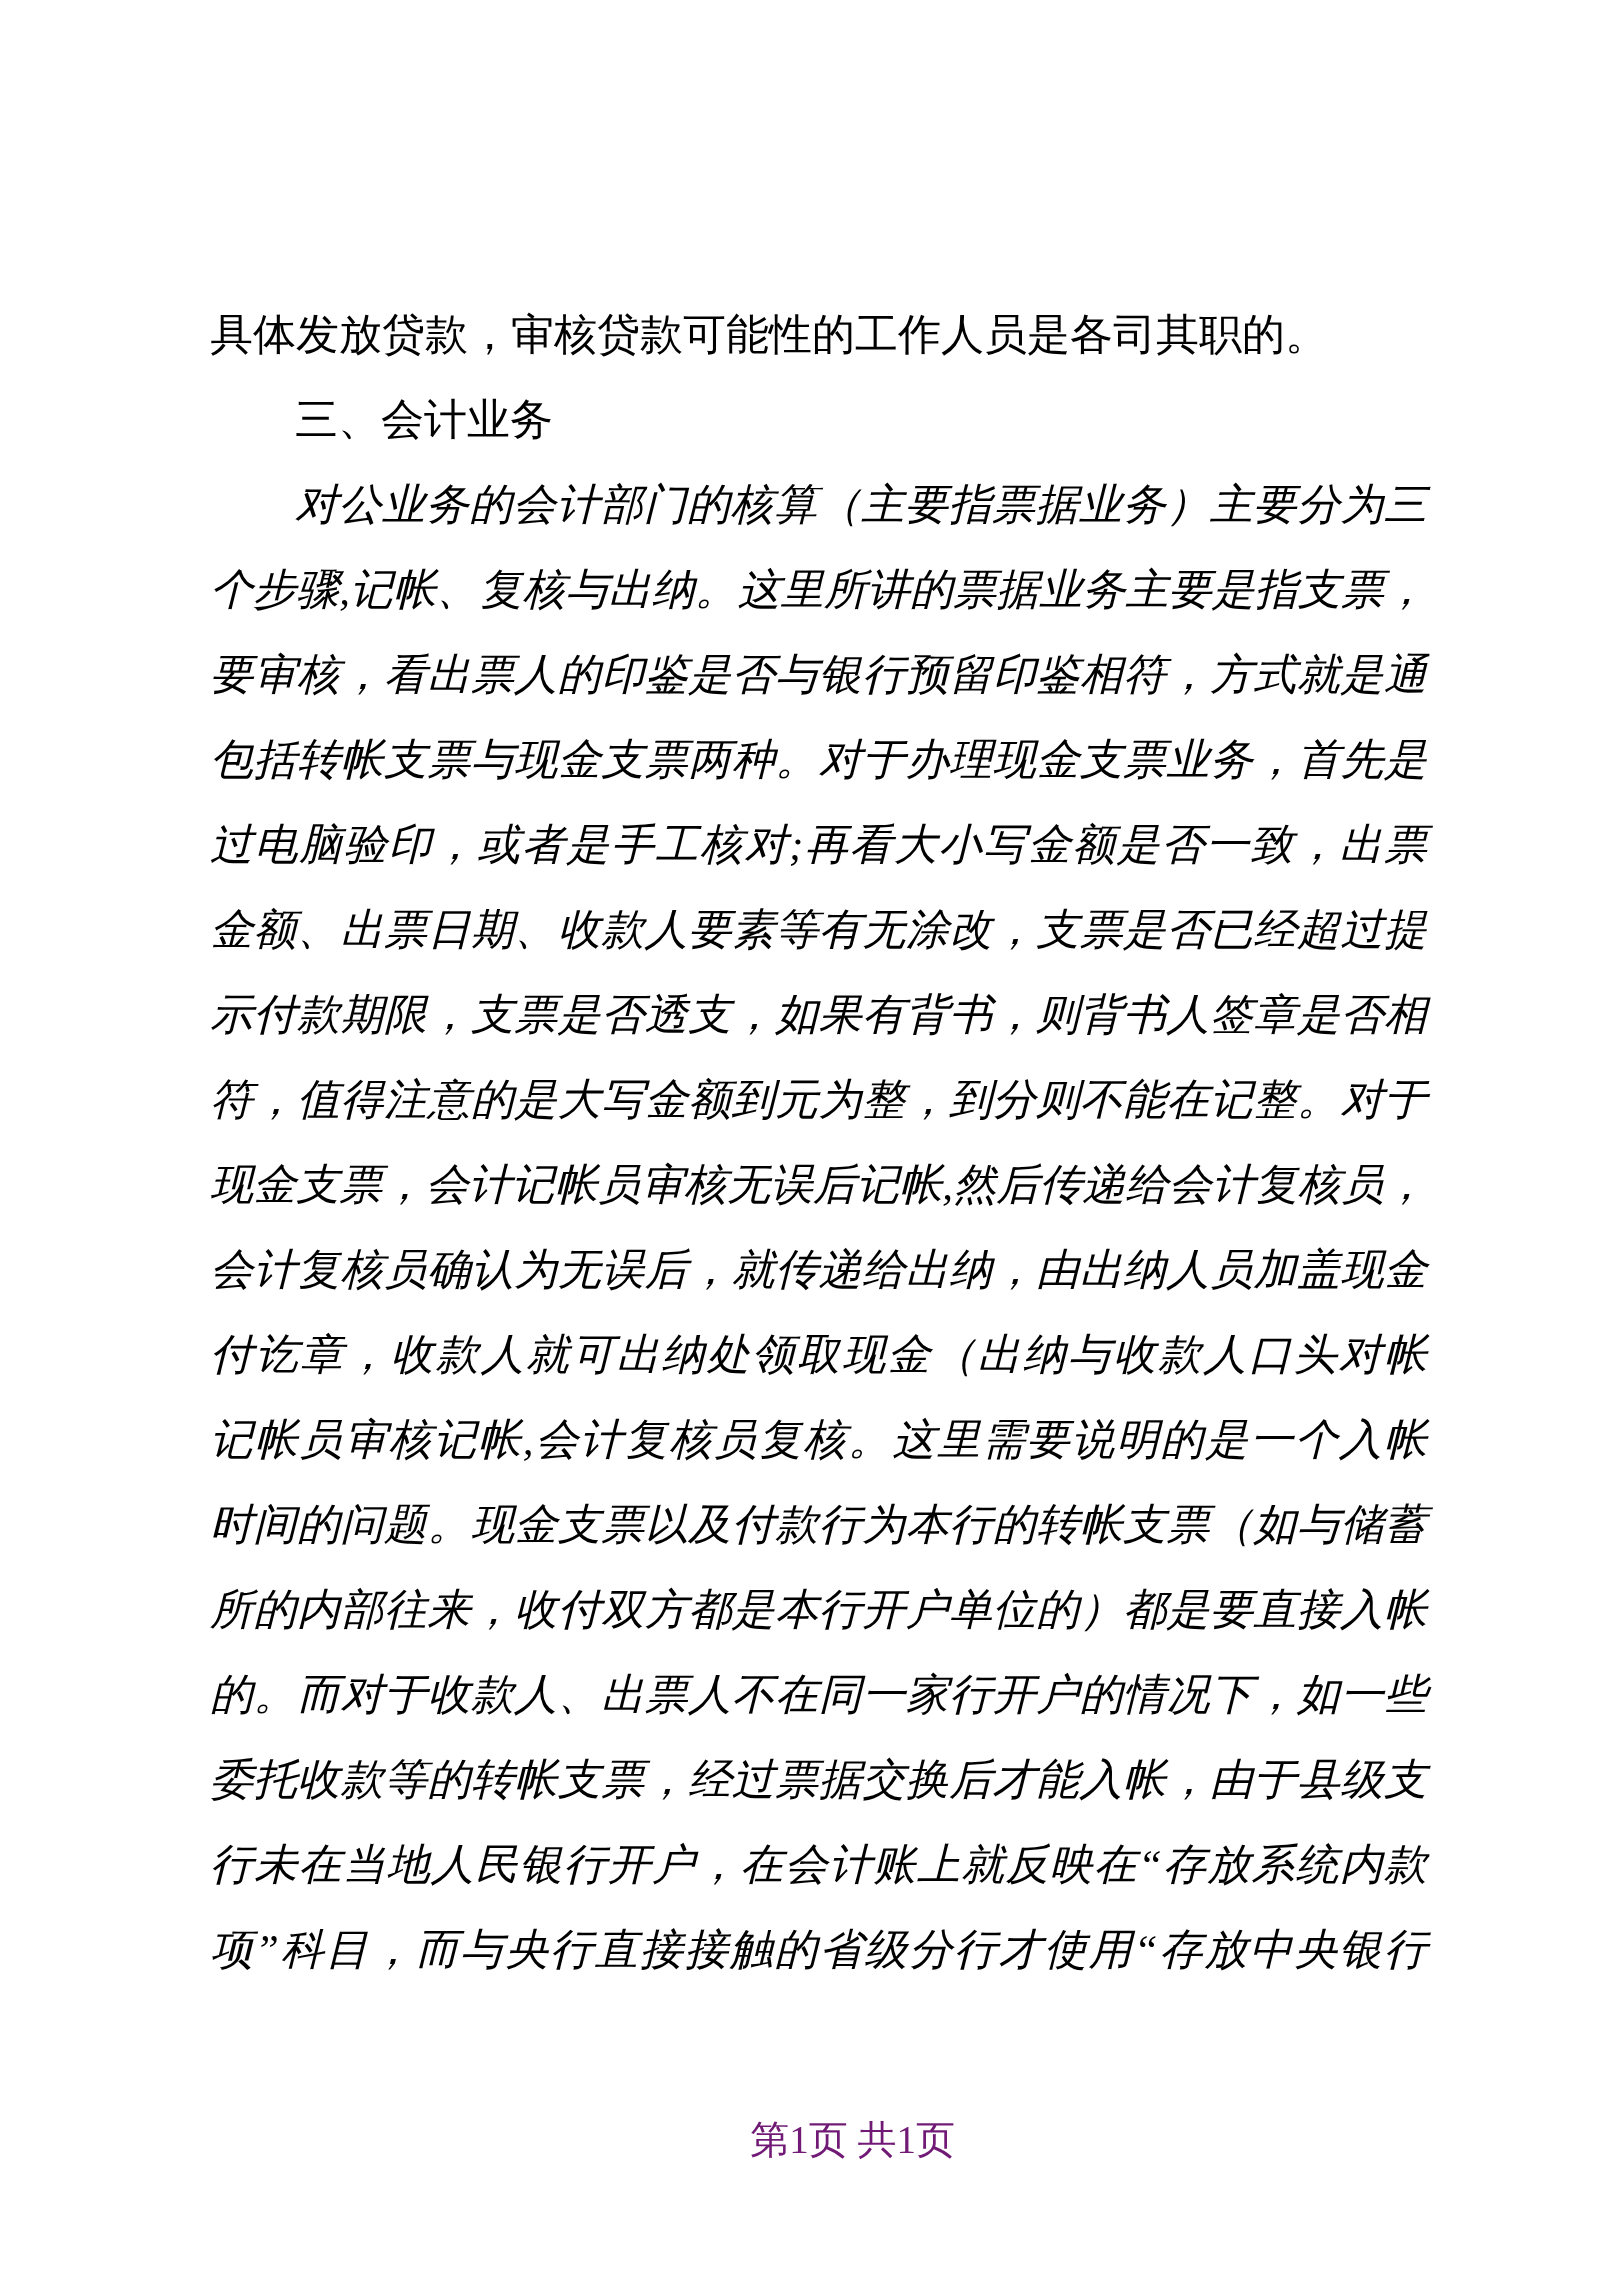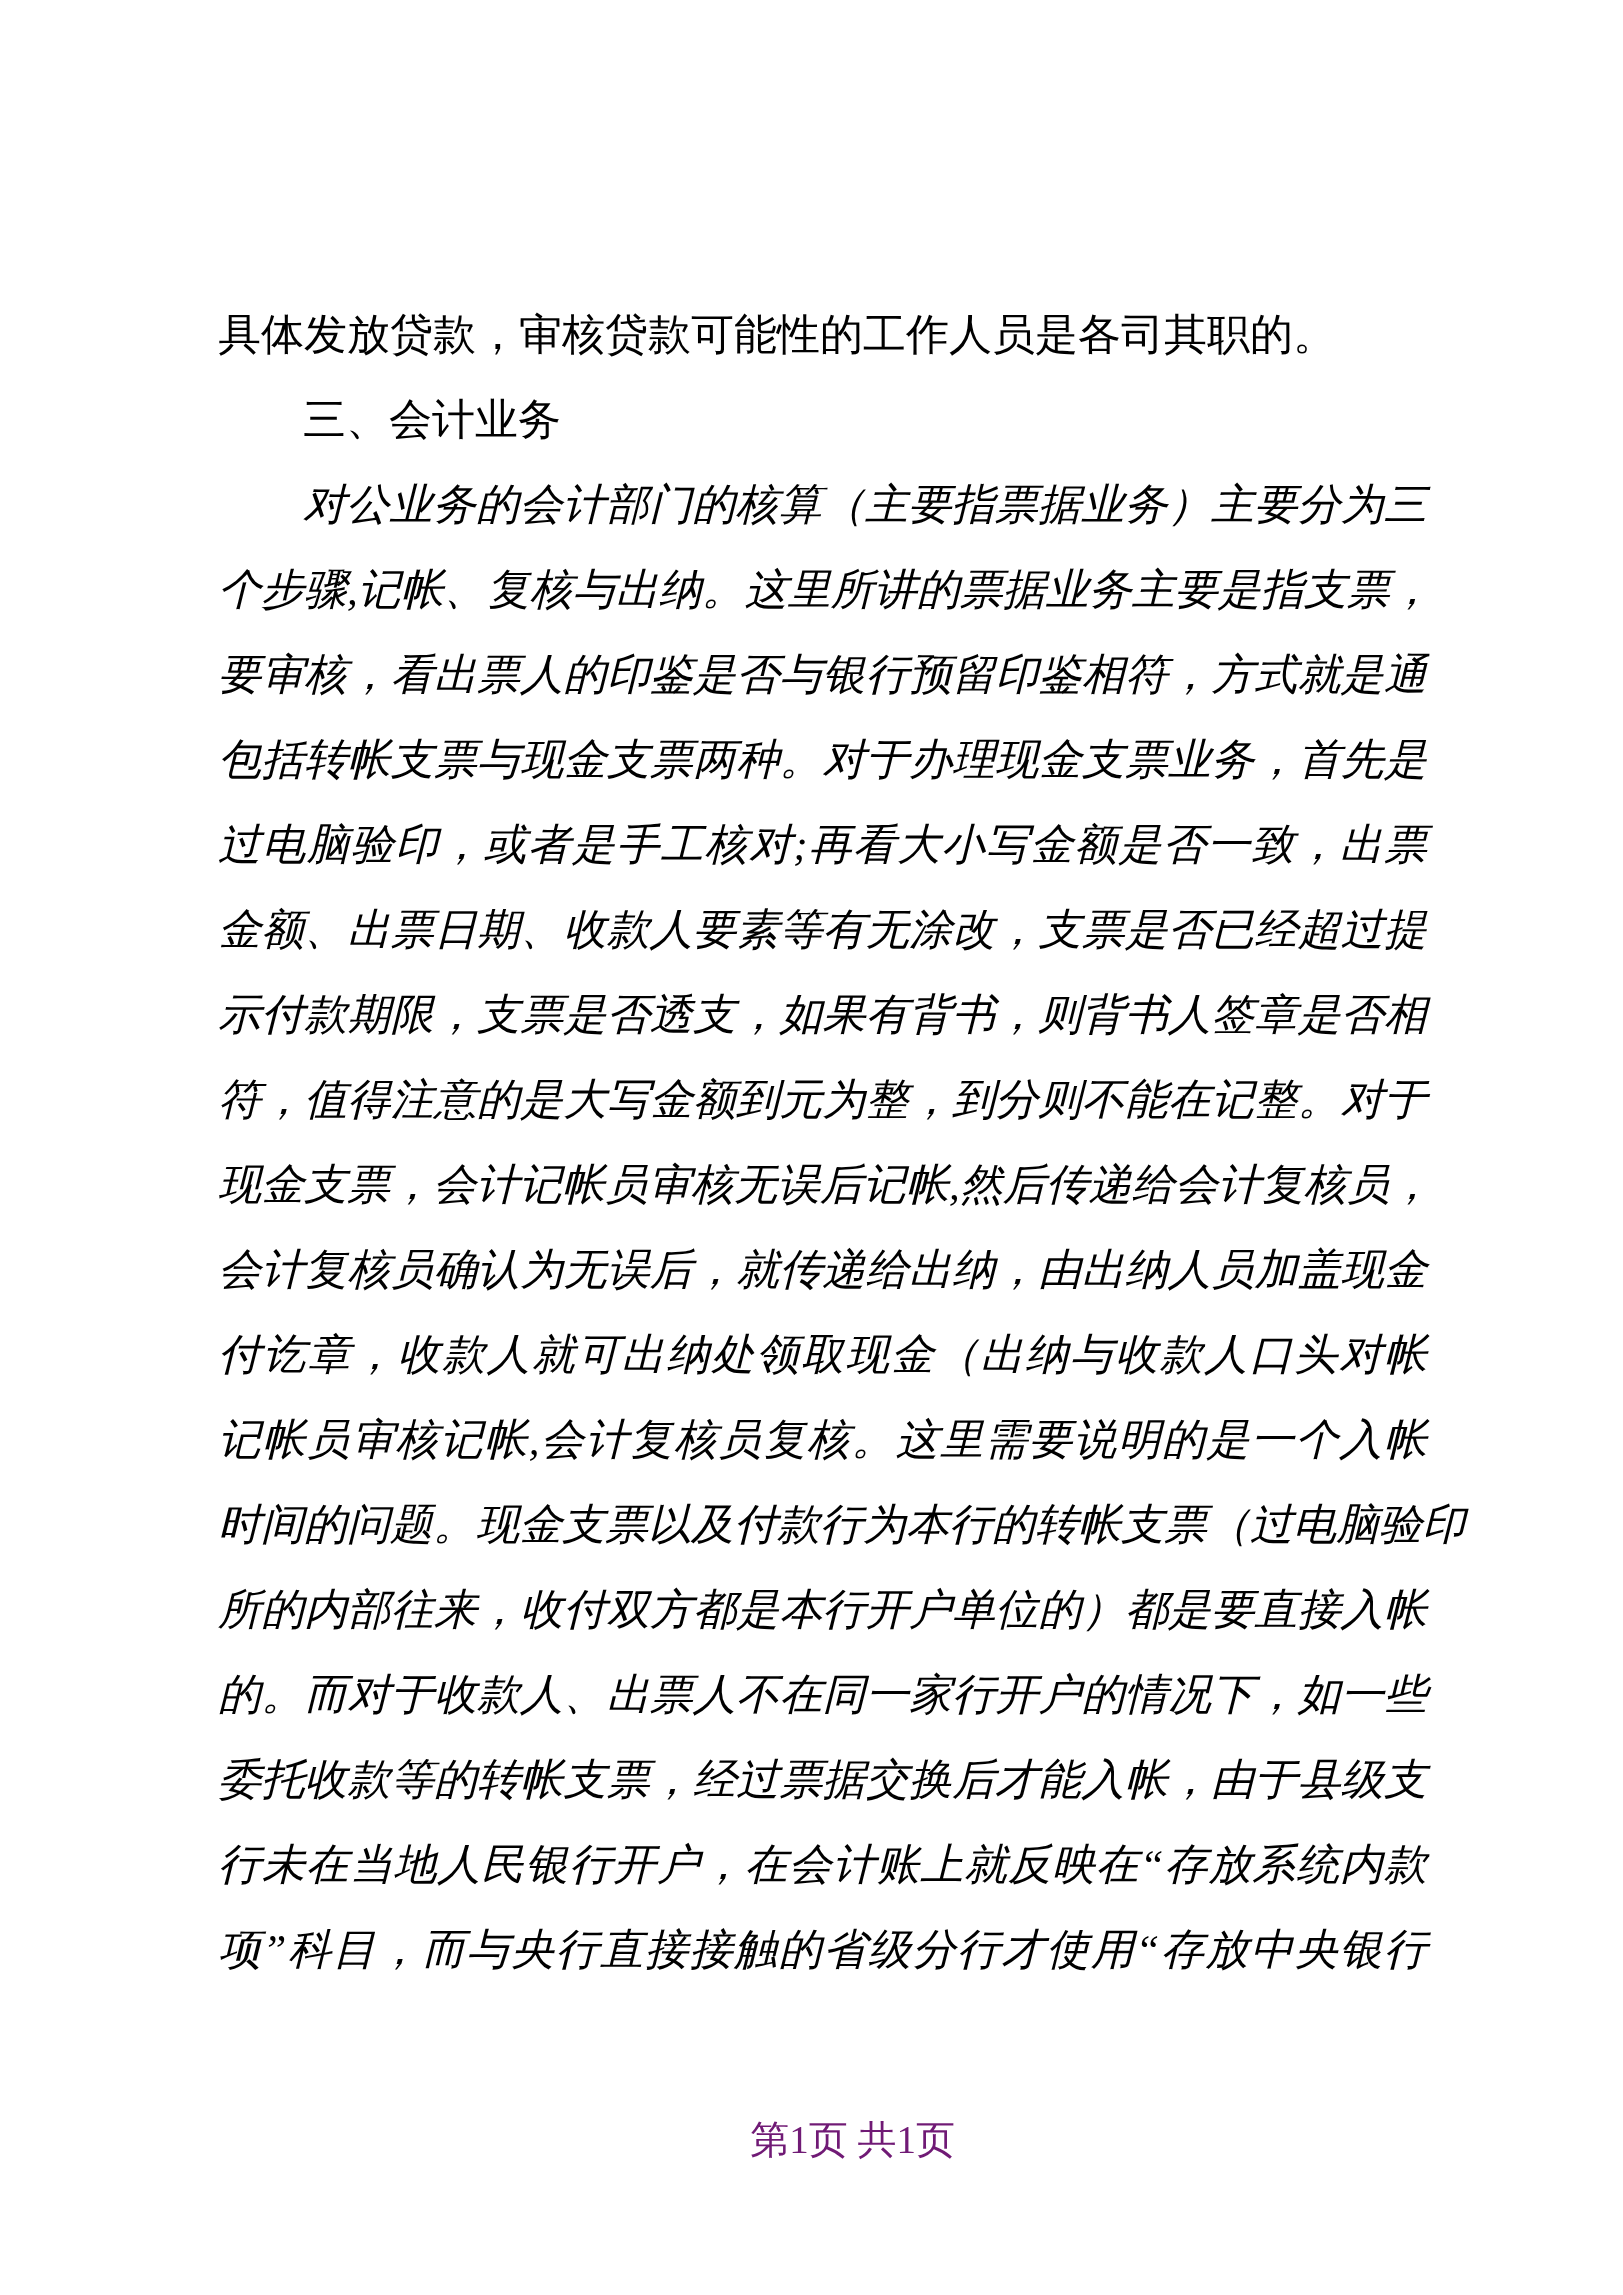--- a/index.html
+++ b/index.html
@@ -26,21 +26,20 @@
     left: 210px;
     top: 292px;
     width: 1217px;
   }
   .line {
     font-size: 43px;
     line-height: 85px;
     height: 85px;
     white-space: nowrap;
     letter-spacing: 0;
-    margin-left: 8px;
   }
   .line.indent {
     padding-left: 85px; 
   }
   .line.justify {
     text-align: justify;
     text-align-last: justify;
     text-justify: inter-ideograph;
     font-style: italic;
   }
@@ -71,21 +70,21 @@
       <div class="line justify">要审核，看出票人的印鉴是否与银行预留印鉴相符，方式就是通</div>
       <div class="line justify">包括转帐支票与现金支票两种。对于办理现金支票业务，首先是</div>
       <div class="line justify">过电脑验印，或者是手工核对;再看大小写金额是否一致，出票</div>
       <div class="line justify">金额、出票日期、收款人要素等有无涂改，支票是否已经超过提</div>
       <div class="line justify">示付款期限，支票是否透支，如果有背书，则背书人签章是否相</div>
       <div class="line justify">符，值得注意的是大写金额到元为整，到分则不能在记整。对于</div>
       <div class="line justify">现金支票，会计记帐员审核无误后记帐,然后传递给会计复核员，</div>
       <div class="line justify">会计复核员确认为无误后，就传递给出纳，由出纳人员加盖现金</div>
       <div class="line justify">付讫章，收款人就可出纳处领取现金（出纳与收款人口头对帐</div>
       <div class="line justify">记帐员审核记帐,会计复核员复核。这里需要说明的是一个入帐</div>
-      <div class="line justify">时间的问题。现金支票以及付款行为本行的转帐支票（过电脑验印</div>
+      <div class="line justify">时间的问题。现金支票以及付款行为本行的转帐支票（如与储蓄</div>
       <div class="line justify">所的内部往来，收付双方都是本行开户单位的）都是要直接入帐</div>
       <div class="line justify">的。而对于收款人、出票人不在同一家行开户的情况下，如一些</div>
       <div class="line justify">委托收款等的转帐支票，经过票据交换后才能入帐，由于县级支</div>
       <div class="line justify">行未在当地人民银行开户，在会计账上就反映在“存放系统内款</div>
       <div class="line justify">项”科目，而与央行直接接触的省级分行才使用“存放中央银行</div>
     </div>
   <div class="footer">
     <span class="page-num">第1页 共1页</span>
   </div>
 </div>

